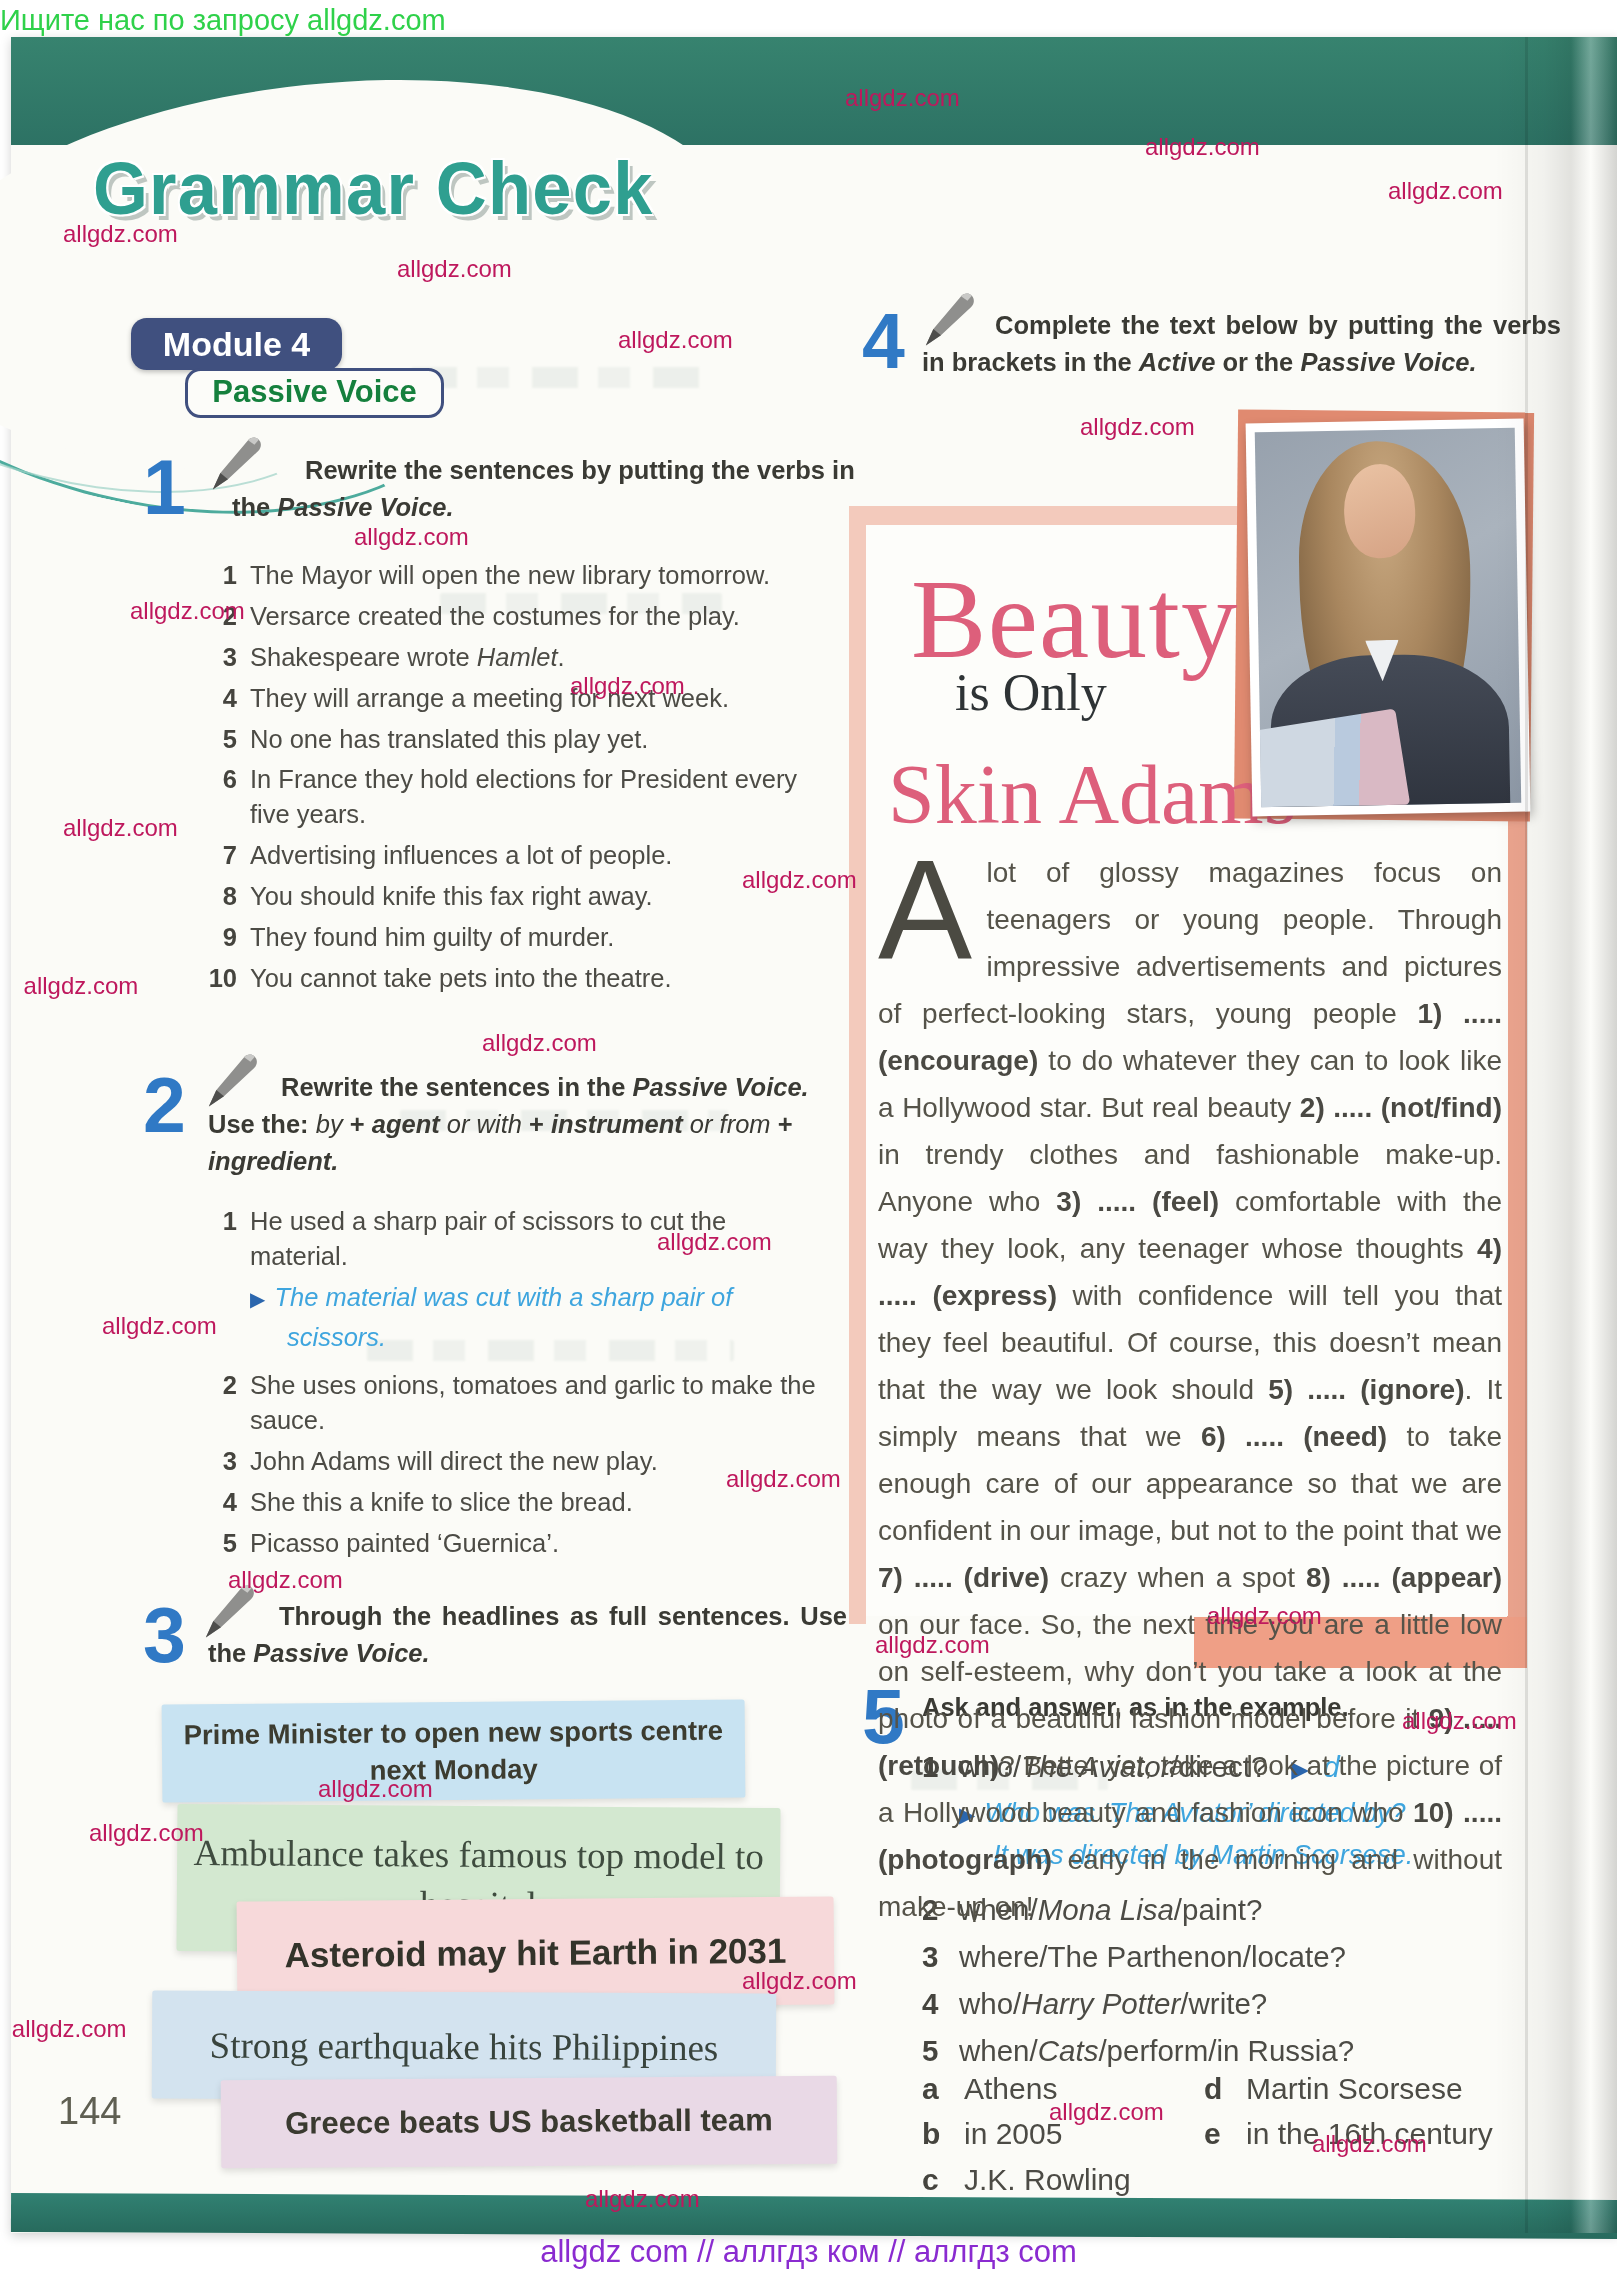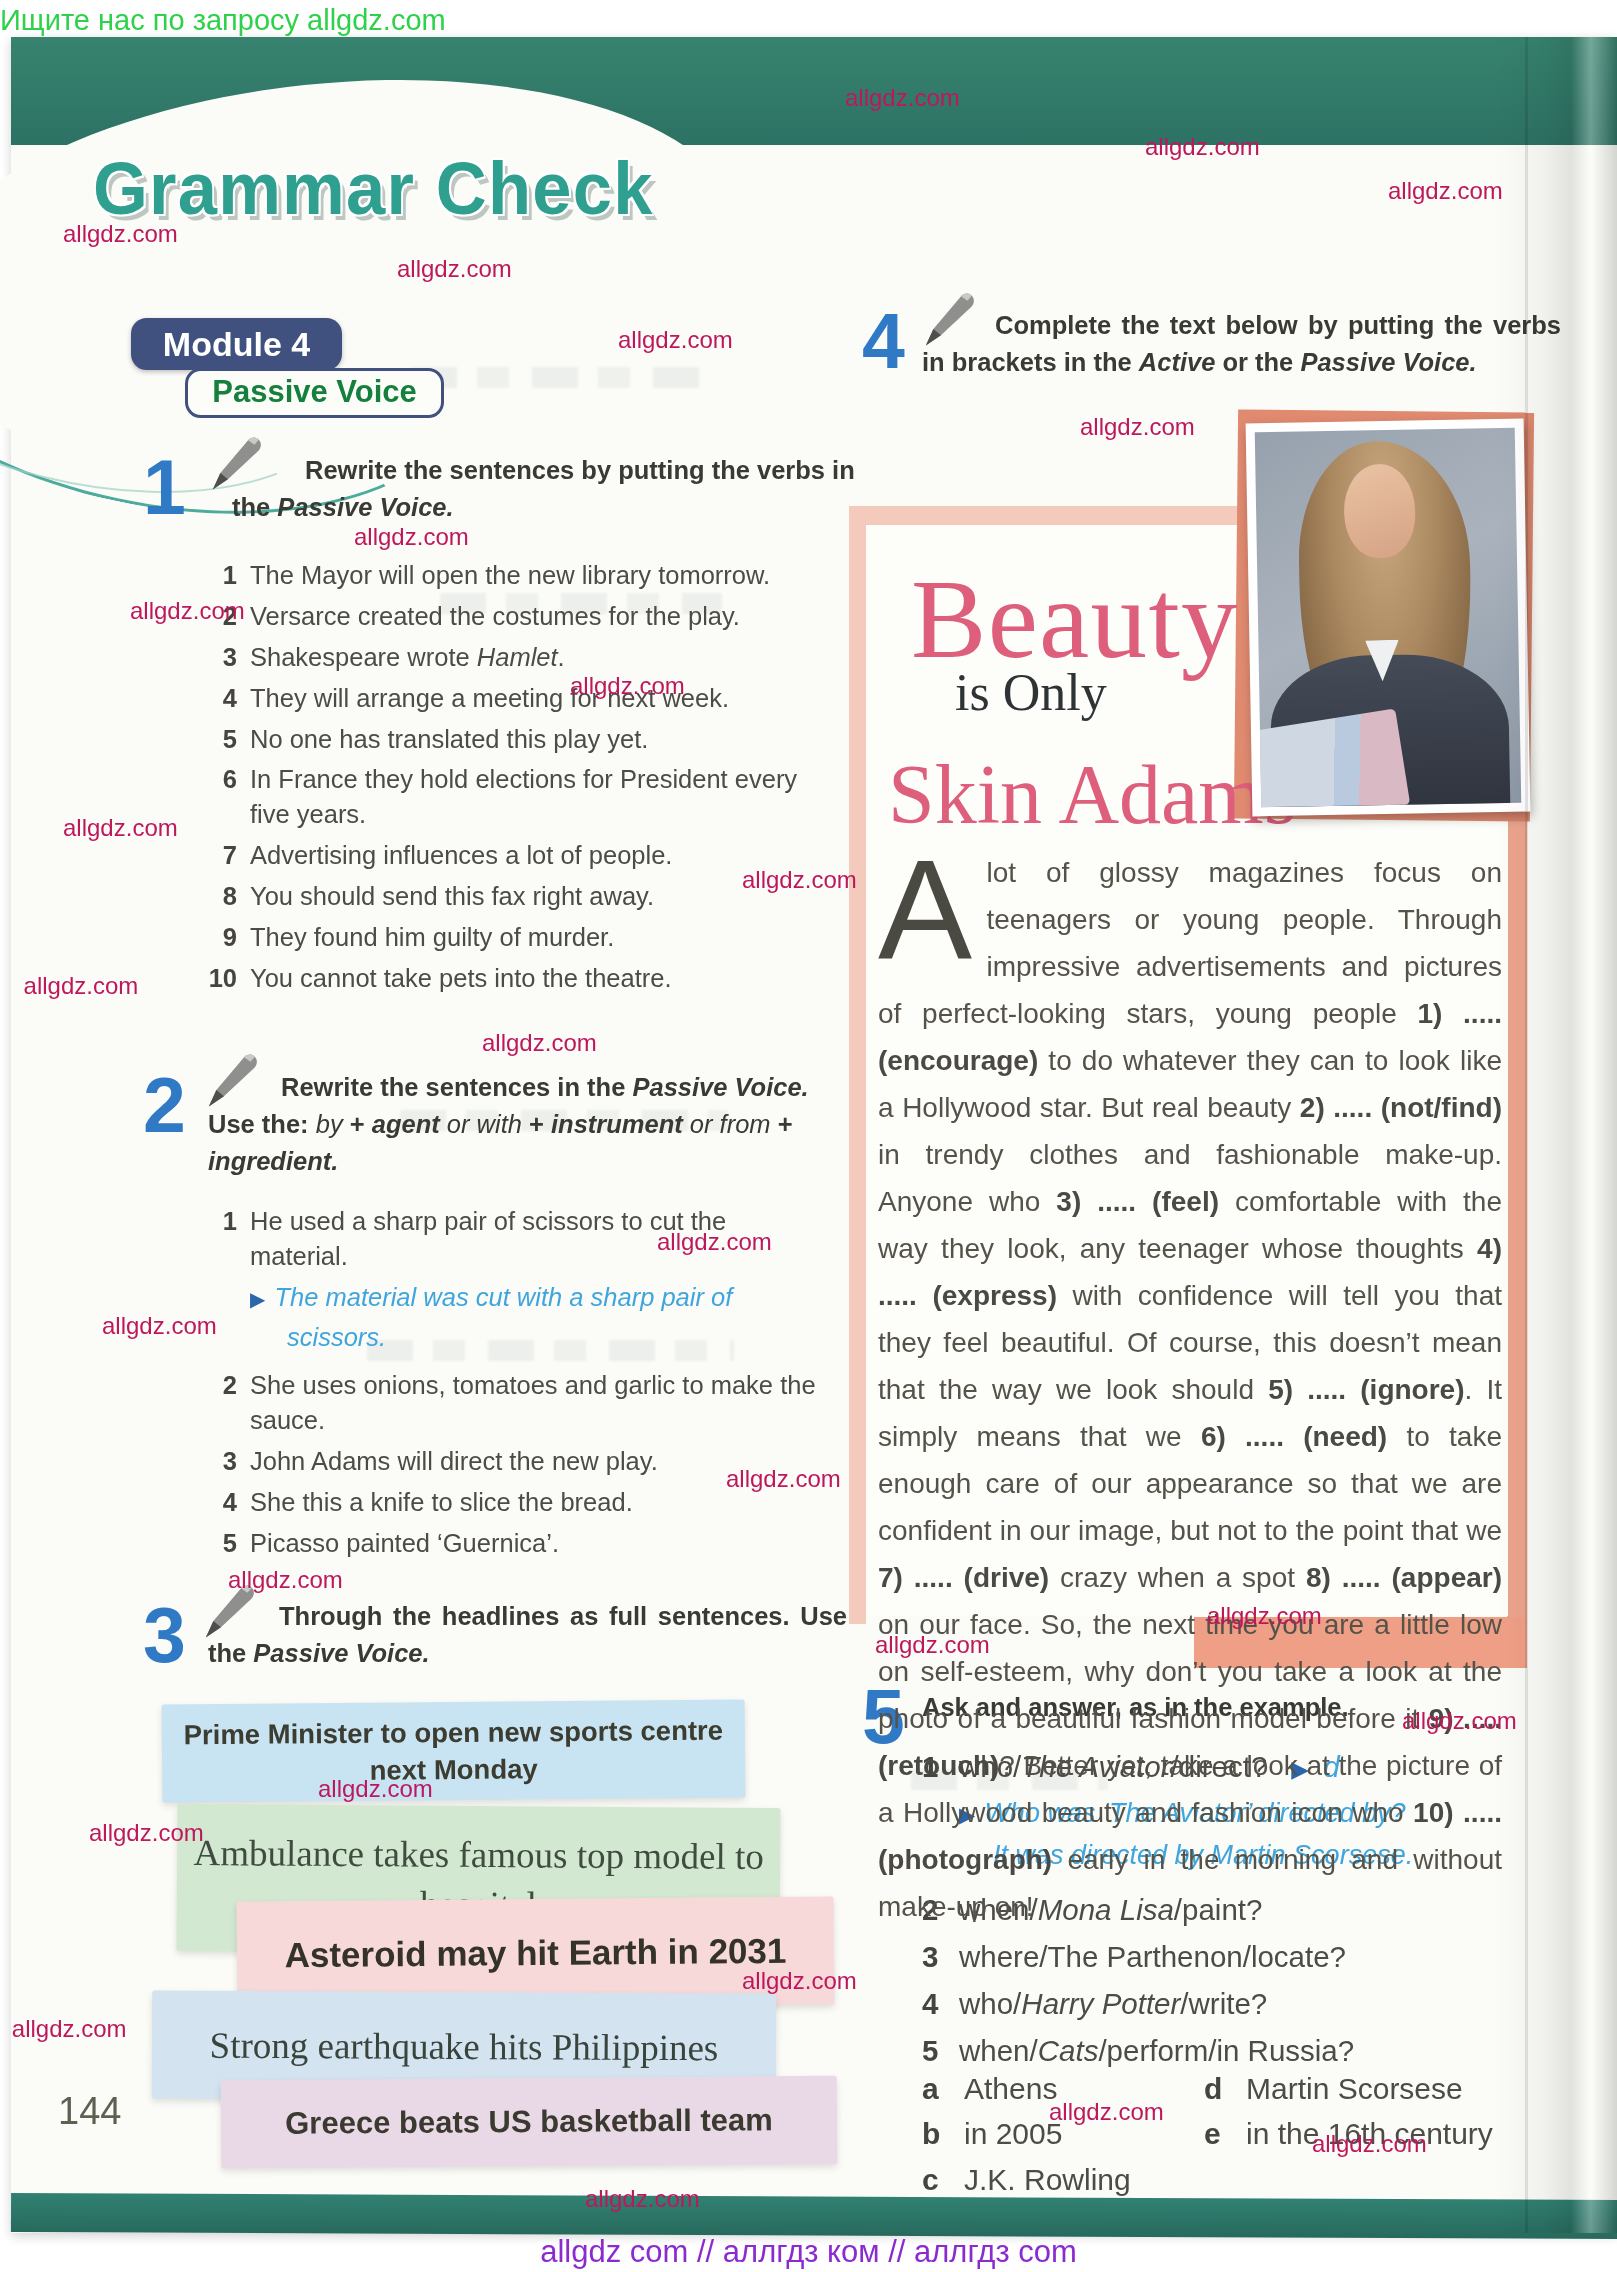--- a/index.html
+++ b/index.html
@@ -188,21 +188,21 @@
   <div class="item">
       <span class="no">6</span>
       <span class="txt">In France they hold elections for President every five years.</span>
     </div>
   <div class="item">
       <span class="no">7</span>
       <span class="txt">Advertising influences a lot of people.</span>
     </div>
   <div class="item">
       <span class="no">8</span>
-      <span class="txt">You should send this fax right away.</span>
+      <span class="txt">You should knife this fax right away.</span>
     </div>
   <div class="item">
       <span class="no">9</span>
       <span class="txt">They found him guilty of murder.</span>
     </div>
   <div class="item">
       <span class="no">10</span>
       <span class="txt">You cannot take pets into the theatre.</span>
     </div>
 </div>

